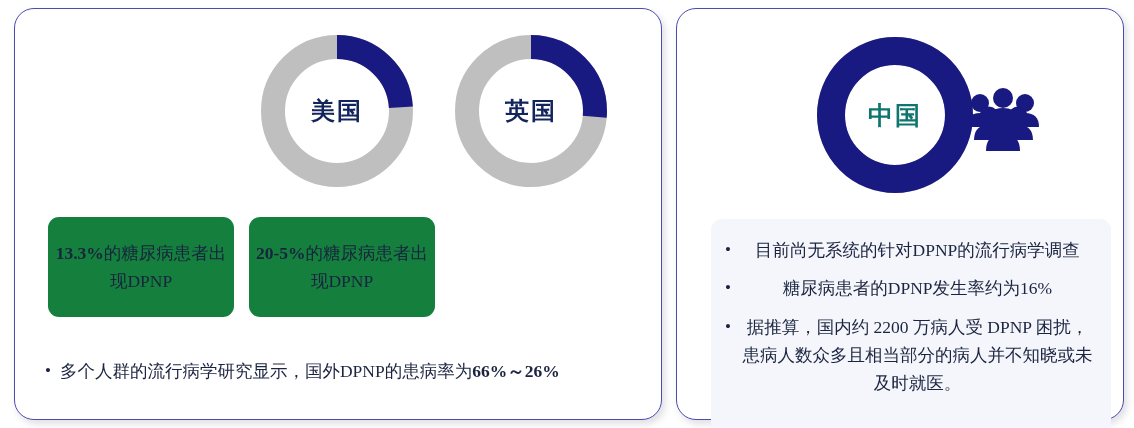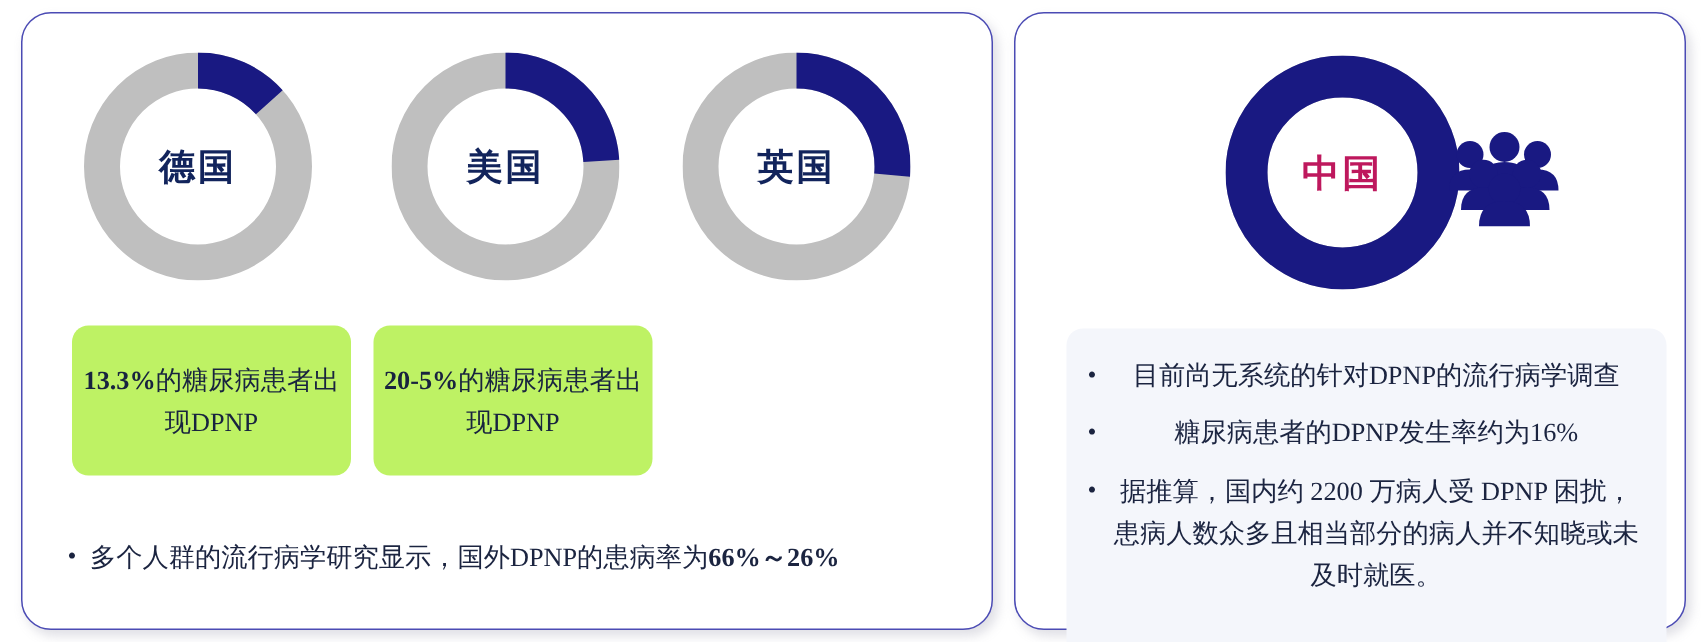--- a/index.html
+++ b/index.html
@@ -64,21 +64,21 @@
     letter-spacing: 2px;
     font-family: "Liberation Serif", "DejaVu Serif", serif;
   }
 
   
   .stat-box {
     position: absolute;
     top: 208px;
     width: 186px;
     height: 100px;
-    background: #bef264;
+    background: #15803d;
     border-radius: 11px;
     display: flex;
     align-items: center;
     justify-content: center;
     box-sizing: border-box;
     padding: 0 6px;
   }
   .stat-box.s0 { left: 33px; }
   .stat-box.s1 { left: 234px; }
   .stat-box.s2 { left: 435px; }
@@ -118,21 +118,21 @@
     position: absolute;
     left: 140px;
     top: 28px;
     width: 156px;
     height: 156px;
   }
   #china-donut .donut-svg { width: 156px; height: 156px; }
   #china-donut .donut-label {
     width: 156px; height: 156px;
     font-size: 25px;
-    color: #be185d;
+    color: #0f766e;
   }
   #people-icon {
     position: absolute;
     left: 285px;
     top: 76px;
     width: 82px;
     height: 66px;
   }
 
   
@@ -161,27 +161,20 @@
 </style>
 </head>
 <body>
 
 <div id="root">
 
   <section class="card" id="card-left">
 
     <div class="donut-row">
 
-      <div class="donut-wrap d0">
-        <svg class="donut-svg" viewBox="0 0 152 152">
-          <circle cx="76" cy="76" r="64" fill="none" stroke="#bfbfbf" stroke-width="24"></circle>
-          <circle id="arc-0" cx="76" cy="76" r="64" fill="none" stroke="#191982" stroke-width="24" transform="rotate(-90 76 76)" stroke-dasharray="53.48 348.64" stroke-dashoffset="0"></circle>
-        </svg>
-        <div class="donut-label">德国</div>
-      </div>
 
       <div class="donut-wrap d1">
         <svg class="donut-svg" viewBox="0 0 152 152">
           <circle cx="76" cy="76" r="64" fill="none" stroke="#bfbfbf" stroke-width="24"></circle>
           <circle id="arc-1" cx="76" cy="76" r="64" fill="none" stroke="#191982" stroke-width="24" transform="rotate(-90 76 76)" stroke-dasharray="96.51 305.61" stroke-dashoffset="0"></circle>
         </svg>
         <div class="donut-label">美国</div>
       </div>
 
       <div class="donut-wrap d2">

